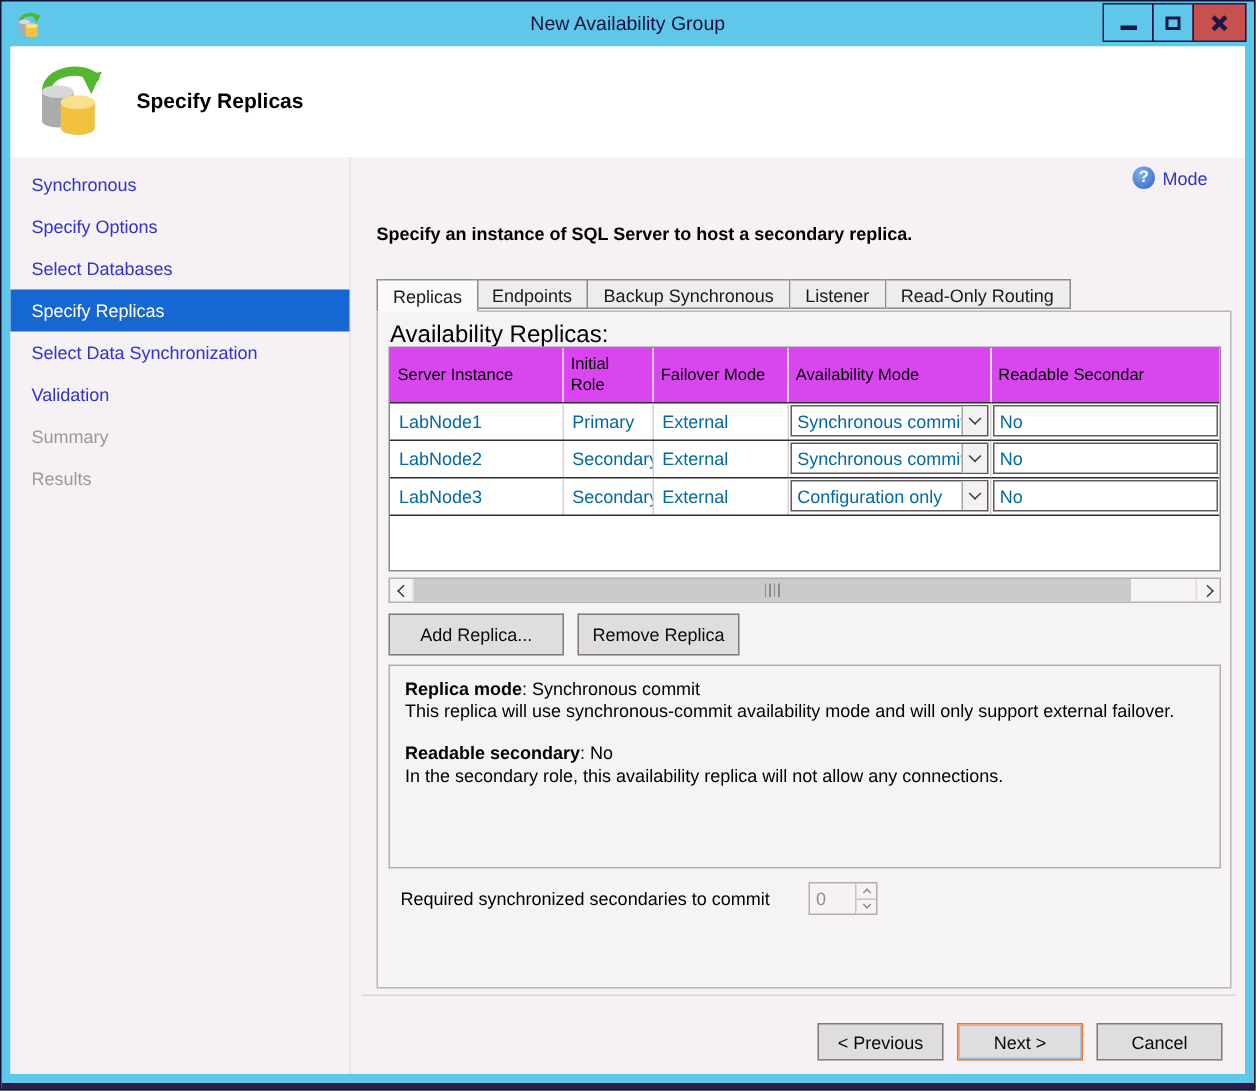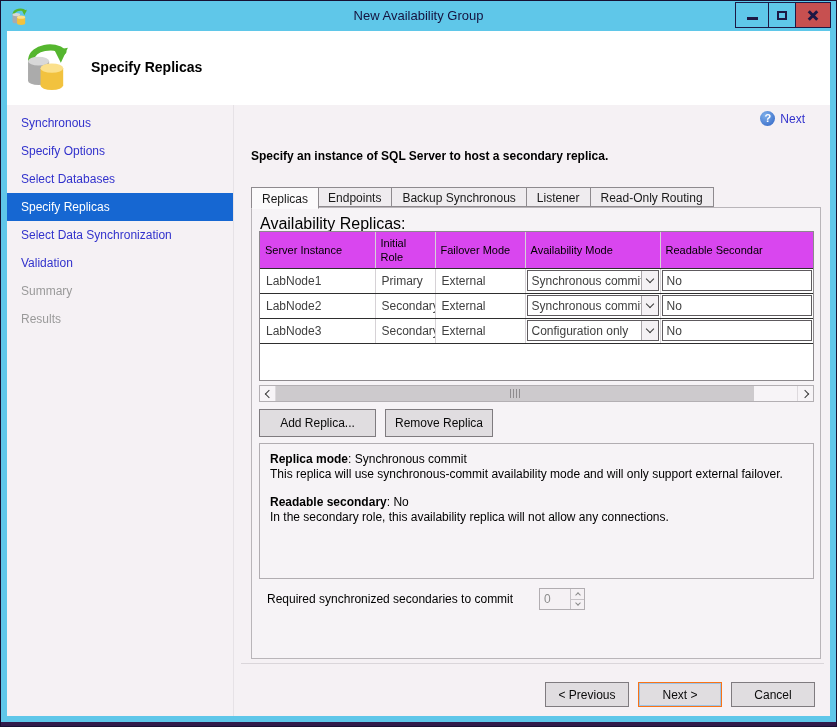--- a/index.html
+++ b/index.html
@@ -60,21 +60,21 @@
     width:15px; height:15px; border-radius:50%;
     background:radial-gradient(circle at 35% 30%, #7FB0EA, #2D62C4);
     color:#fff; font-size:11px; font-weight:bold; text-align:center; line-height:15px;
   }
   .help-icon::after { content:"?"; }
   .help-text { font-size:12px; color:#3232CC; }
 
   .instruction { position:absolute; left:16px; top:44px; font-size:12px; font-weight:bold; color:#000; }
 
   
-  .tabs { position:absolute; left:16px; top:81px; display:flex; align-items:center; height:22px; z-index:2; }
+  .tabs { position:absolute; left:16px; top:81px; display:flex; align-items:flex-start; height:22px; z-index:2; }
   .tab {
     height:20px; padding:0 10px; font-size:12px; line-height:20px; color:#1a1a1a;
     background:#EFECEF; border:1px solid #8E8A8E; border-left:none; cursor:pointer; white-space:nowrap;
   }
   .tab:first-child { border-left:1px solid #8E8A8E; }
   .tab.active {
     height:22px; line-height:22px; background:#FBFAFB;
     border-left:1px solid #8E8A8E; margin-right:-1px; position:relative; z-index:3;
     border-bottom:1px solid #FBFAFB; margin-bottom:-1px;
   }
@@ -92,21 +92,21 @@
   }
   table.grid { width:100%; border-collapse:collapse; table-layout:fixed; }
   table.grid th {
     font-size:11px; font-weight:normal; text-align:left; color:#000;
     padding:3px 5px; height:36px; line-height:14px; vertical-align:middle;
     border-bottom:1px solid #2E2E2E; border-right:1px solid #D6D2D6;
     overflow:hidden; white-space:normal; background:#d946ef;
   }
   table.grid th:last-child { border-right:none; white-space:nowrap; }
   table.grid td {
-    font-size:12px; color:#404040; height:25px; padding:2px 6px;
+    font-size:12px; color:#0369a1; height:25px; padding:2px 6px;
     border-bottom:1px solid #2E2E2E; border-right:1px solid #D6D2D6;
     overflow:hidden; white-space:nowrap;
   }
   table.grid td:last-child { border-right:none; }
   td.combo-cell { padding:1px !important; }
   .combo {
     display:flex; align-items:center; height:21px; background:#fff;
     border:1px solid #5E5A5E;
   }
   .combo-text { flex:1; padding-left:4px; font-size:12px; overflow:hidden; white-space:nowrap; }
@@ -220,21 +220,21 @@
       <div class="nav-item">Select Data Synchronization</div>
       <div class="nav-item">Validation</div>
       <div class="nav-item disabled">Summary</div>
       <div class="nav-item disabled">Results</div>
     </div>
 
     <div class="content">
 
       <div class="help-link">
         <span class="help-icon"></span>
-        <span class="help-text">Next</span>
+        <span class="help-text">Mode</span>
       </div>
 
       <div class="instruction">Specify an instance of SQL Server to host a secondary replica.</div>
 
       <div class="tabs">
         <div class="tab active">Replicas</div>
         <div class="tab">Endpoints</div>
         <div class="tab">Backup Synchronous</div>
         <div class="tab">Listener</div>
         <div class="tab">Read-Only Routing</div>

